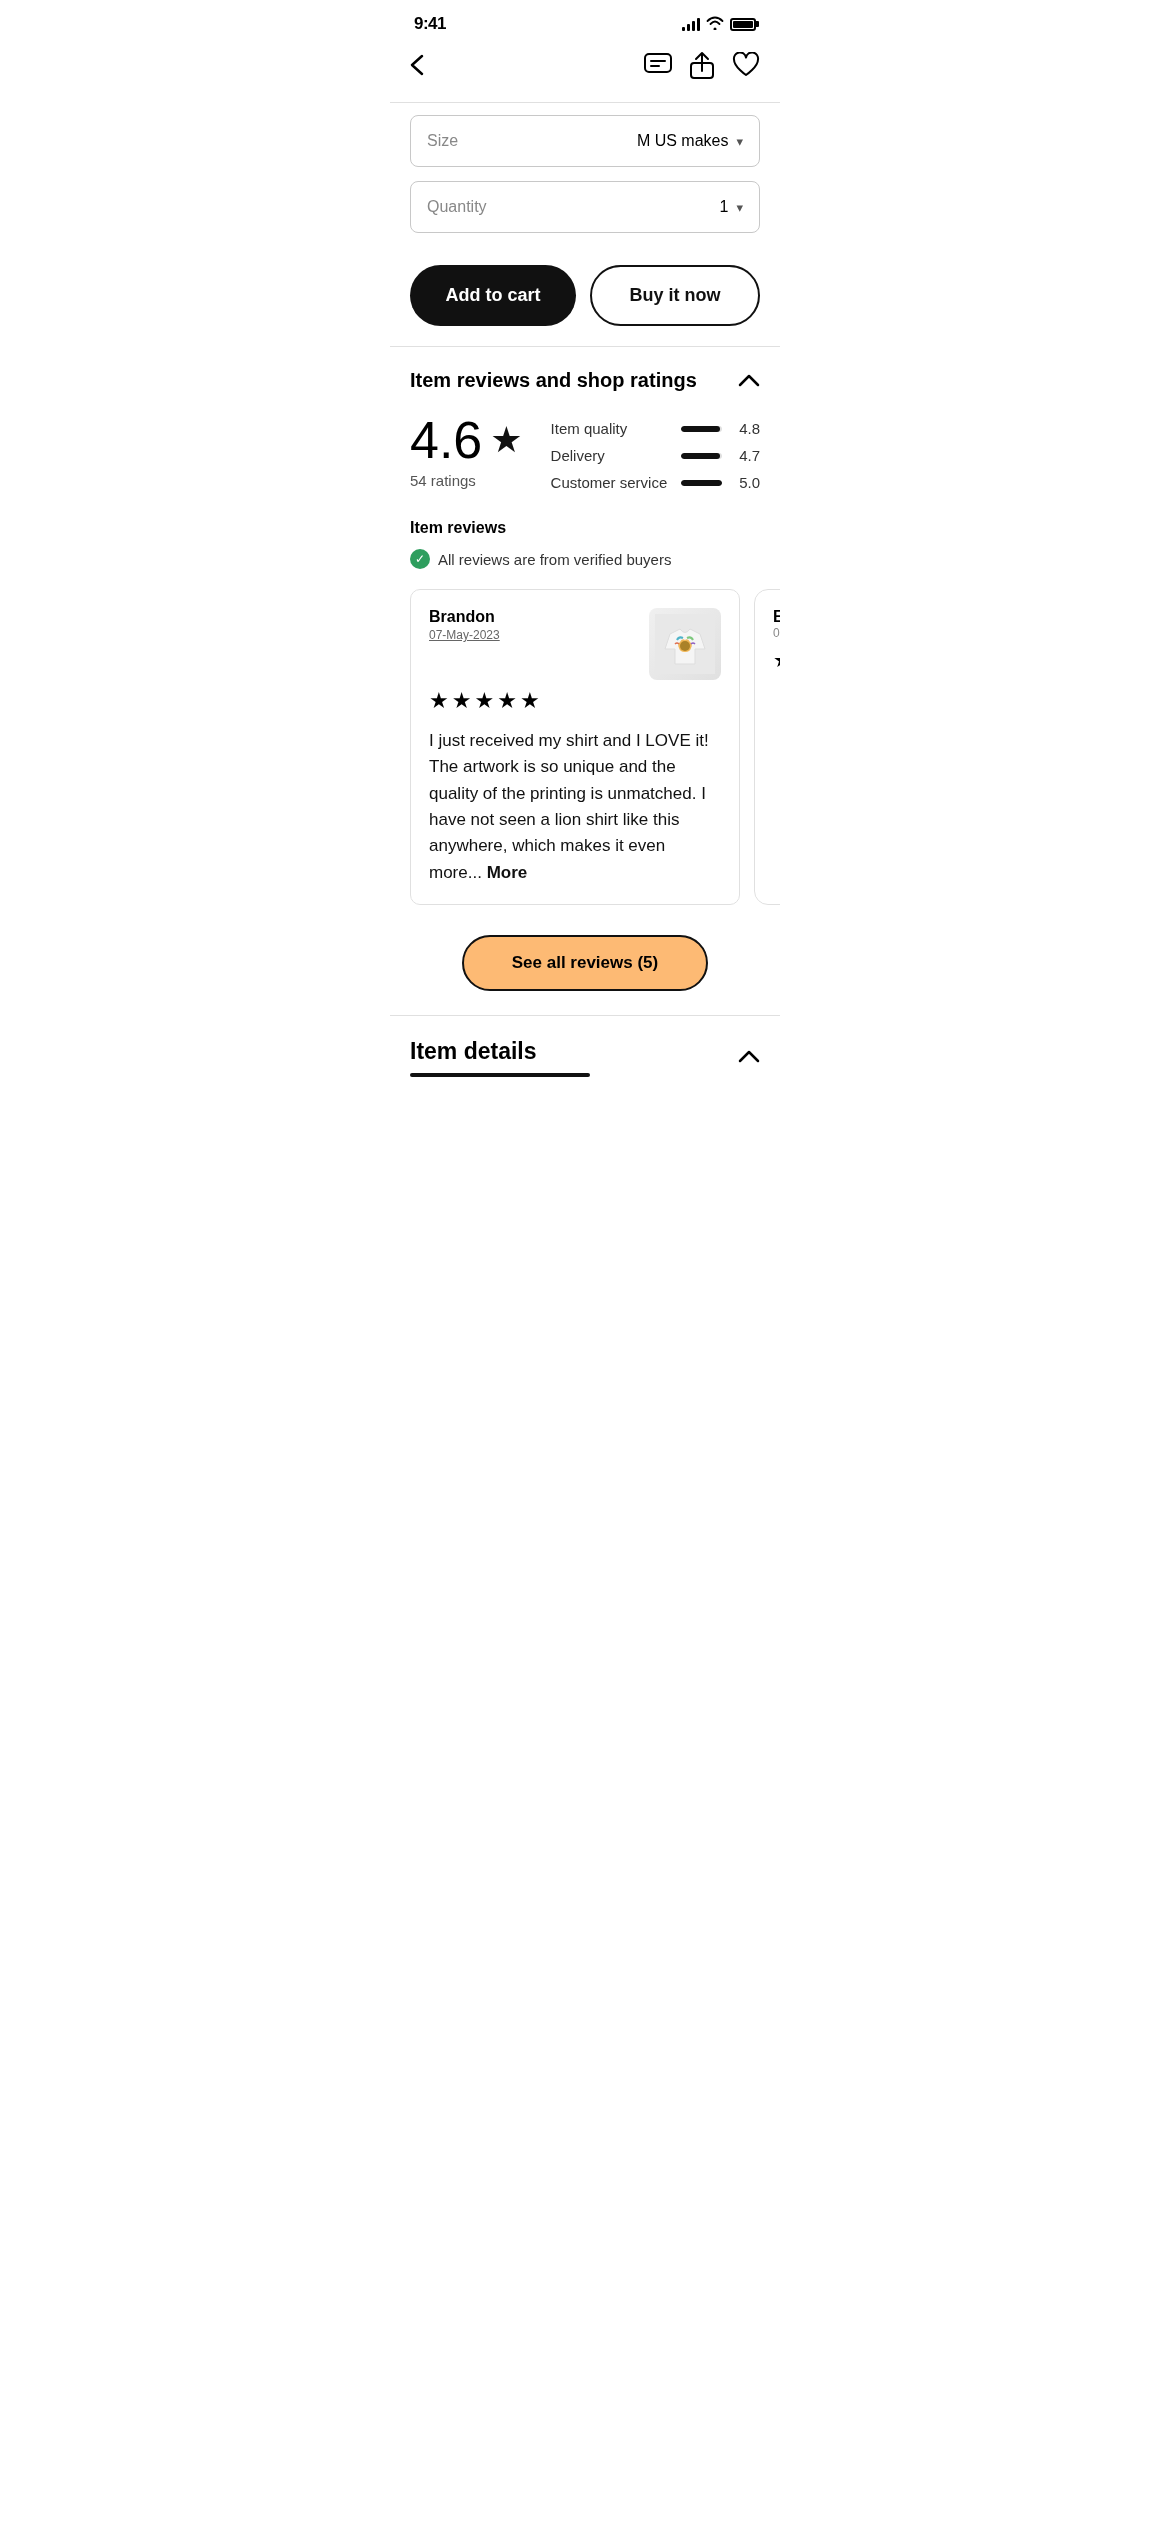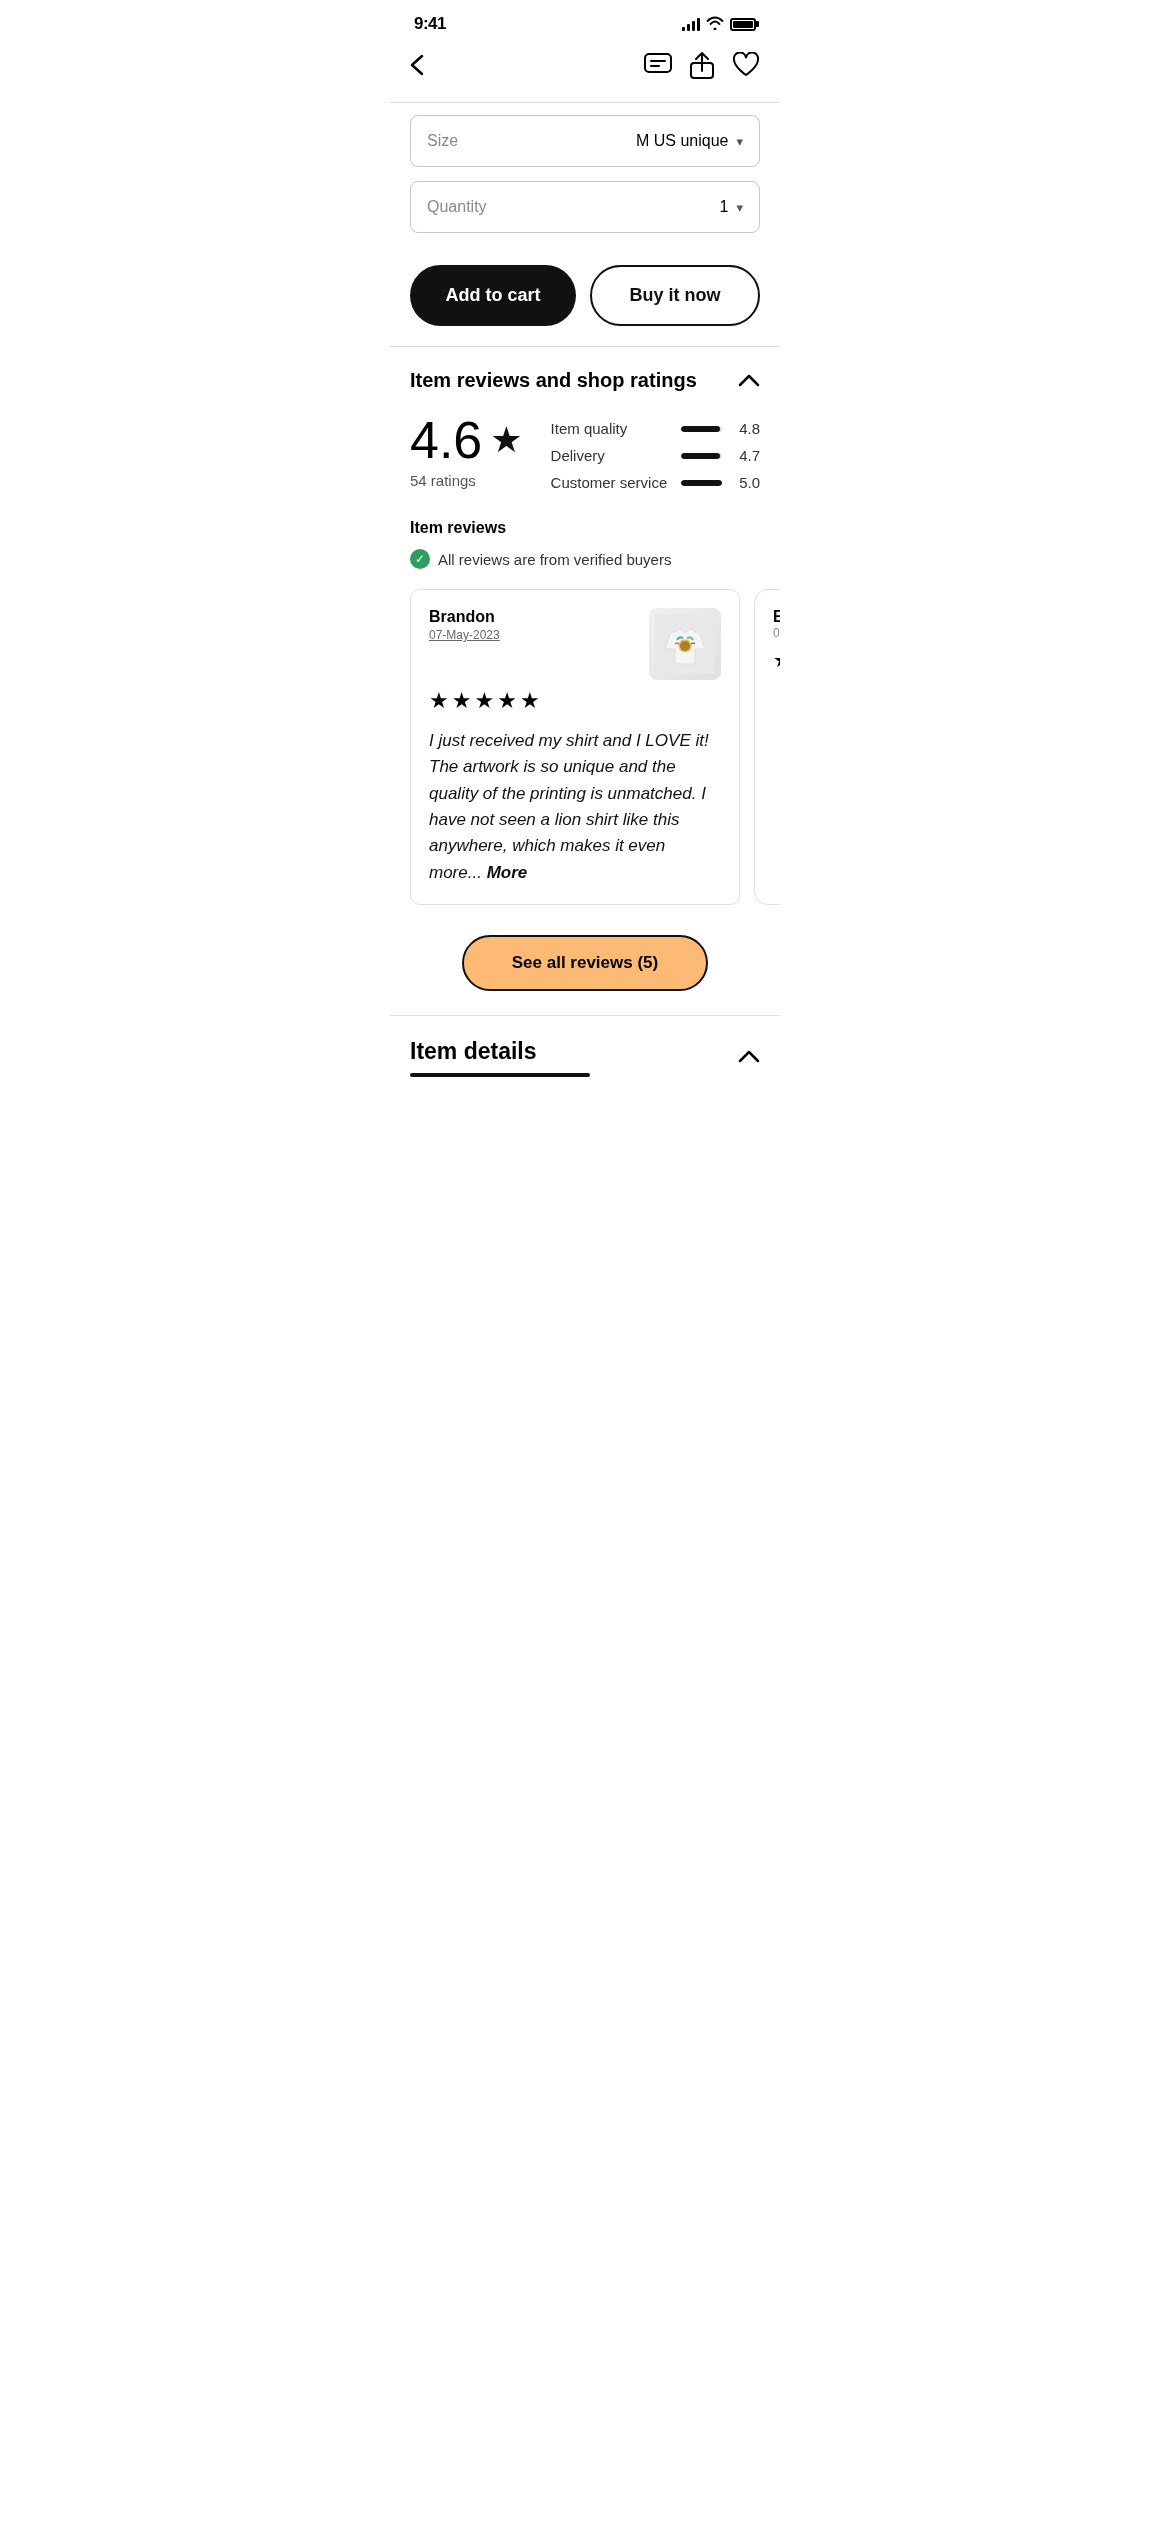--- a/index.html
+++ b/index.html
@@ -318,21 +318,20 @@
     .review-stars {
       display: flex;
       gap: 3px;
       margin-bottom: 14px;
       font-size: 22px;
     }
     .review-text {
       font-size: 17px;
       line-height: 1.55;
       color: #111;
-      font-style: italic;
     }
     .review-more {
       font-weight: 700;
     }
 
     
     .tshirt-photo {
       width: 72px;
       height: 72px;
       background: linear-gradient(135deg, #f0f0f0 0%, #e0e0e0 100%);
@@ -452,21 +451,21 @@
     </span>
   </div>
 </div>
 
 <div class="section-divider"></div>
 
 <div class="selector-container">
   <div class="selector-box">
     <span class="selector-label">Size</span>
     <span class="selector-value">
-      <span>M US unique</span>
+      <span>M US makes</span>
       <span class="chevron">▾</span>
     </span>
   </div>
 
   <div class="selector-box">
     <span class="selector-label">Quantity</span>
     <span class="selector-value">
       <span>1</span>
       <span class="chevron">▾</span>
     </span>

